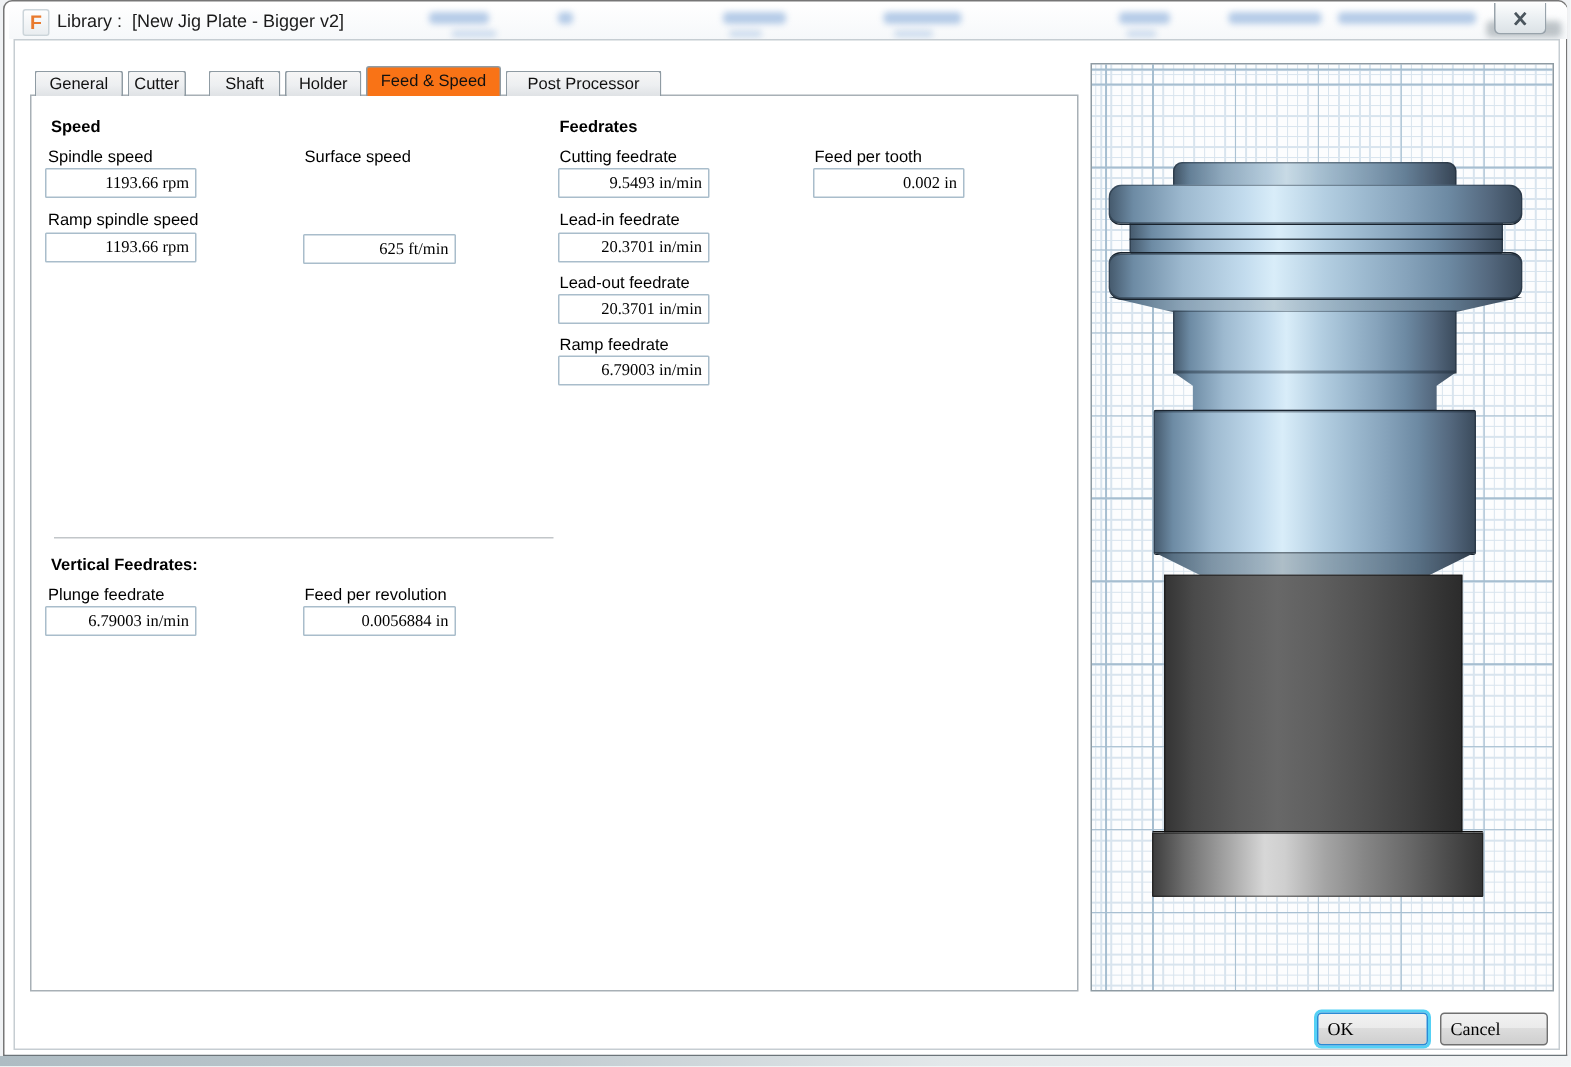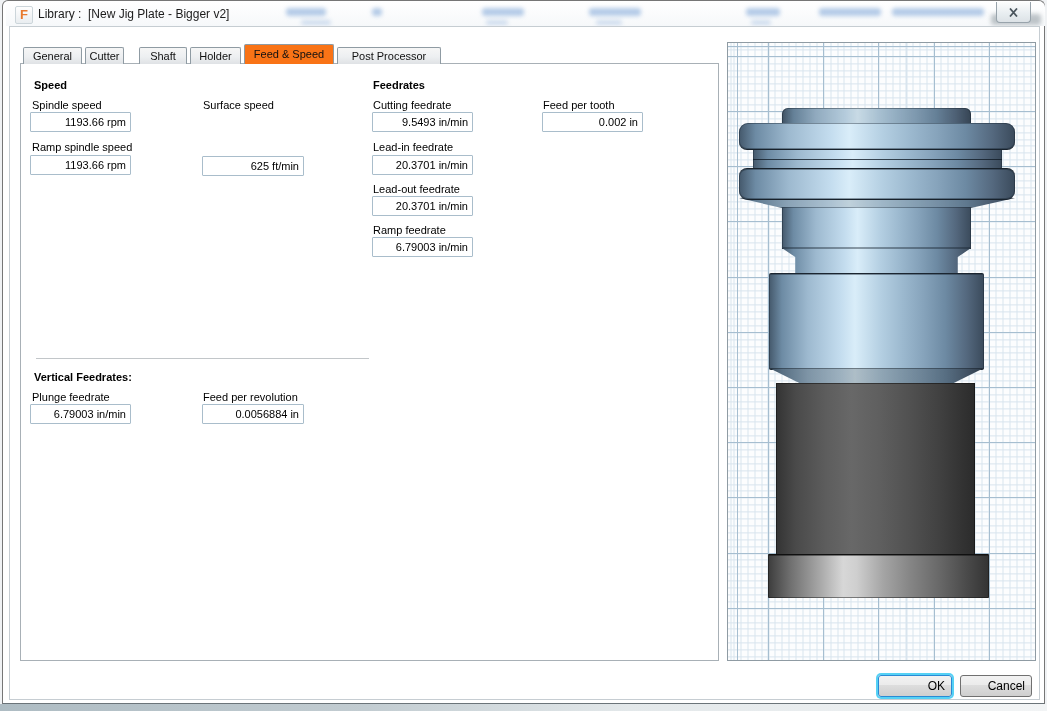--- a/index.html
+++ b/index.html
@@ -29,21 +29,21 @@
   .tab.active{top:44px;height:20px;background:#f97316;line-height:19px;z-index:4;}
   #tab0{left:23px;width:59px}#tab1{left:85px;width:39px}#tab2{left:139px;width:48px}
   #tab3{left:190px;width:51px}#tab4{left:244px;width:90px}#tab5{left:337px;width:104px}
   .tabpanel{position:absolute;left:20px;top:63px;width:699px;height:598px;box-sizing:border-box;
             border:1px solid #a8b0b6;background:#fff;z-index:1;}
 
   
   .sec-heading{position:absolute;font-size:11px;font-weight:bold;color:#000;z-index:5;}
   .fld-label{position:absolute;font-size:11px;color:#000;z-index:5;}
   .field{position:absolute;box-sizing:border-box;width:101px;height:20px;border:1px solid #a9bdcb;border-radius:1px;
-         background:#fff;font-family:Liberation Sans, sans-serif;font-size:11px;color:#000;
+         background:#fff;font-family:Liberation Serif, serif;font-size:11px;color:#000;
          text-align:right;padding:0 4px;z-index:5;}
   .sep{position:absolute;height:1px;background:#c2c6c9;z-index:5;}
 
   
   .preview{position:absolute;left:727px;top:42px;width:309px;height:619px;box-sizing:border-box;
            border:1px solid #8f9ba3;background-color:#fcfdfe;z-index:1;overflow:hidden;
            background-image:
              repeating-linear-gradient(90deg,#a6bed0 0,#a6bed0 1px,transparent 1px,transparent 55.2px),
              repeating-linear-gradient(0deg,#a6bed0 0,#a6bed0 1px,transparent 1px,transparent 55.2px),
              repeating-linear-gradient(90deg,#d8e4ee 0,#d8e4ee 1px,transparent 1px,transparent 6.9px),
@@ -66,22 +66,22 @@
              border-top:1px solid #18222c;border-bottom:1px solid #18222c;z-index:3;}
   .p-chamfer{left:11px;top:155px;width:276px;height:10px;clip-path:polygon(0 0,100% 0,84% 100%,15.5% 100%);z-index:1;}
   .p-cyl1{left:54px;top:164px;width:189px;height:41px;border-bottom:1px solid #1b2530;z-index:1;}
   .p-step2{left:54px;top:205px;width:189px;height:26px;clip-path:polygon(0 0,100% 0,93% 35%,93% 100%,7% 100%,7% 35%);z-index:1;}
   .p-collet{left:41px;top:230px;width:215px;height:95px;border-top:1px solid #1b2530;border-bottom:1px solid #16202a;border-radius:2px;z-index:1;}
   .p-cone{left:41px;top:325px;width:215px;height:16px;clip-path:polygon(0 0,100% 0,85% 100%,15% 100%);filter:brightness(.8);z-index:1;}
   .p-shaft{left:48px;top:340px;width:199px;height:172px;z-index:1;}
   .p-cutter{left:40px;top:511px;width:221px;height:43px;border-top:1px solid #101010;border-radius:1px;z-index:1;}
 
   
-  .win-btn{position:absolute;box-sizing:border-box;height:22px;font-family:Liberation Sans, sans-serif;
-           font-size:12px;color:#000;text-align:right;border:1px solid #707070;border-radius:3px;
+  .win-btn{position:absolute;box-sizing:border-box;height:22px;font-family:Liberation Serif, serif;
+           font-size:12px;color:#000;text-align:left;border:1px solid #707070;border-radius:3px;
            background:linear-gradient(#f2f2f2,#ebebeb 45%,#dddddd 46%,#cfcfcf);cursor:default;z-index:5;}
   .win-btn.default{border:1px solid #2a8ad4;box-shadow:0 0 0 2px #55d1f5;}
   #ok-btn{left:878px;top:675px;width:74px;}
   #cancel-btn{left:960px;top:675px;width:72px;}
 
   .bottom-strip{position:absolute;left:0;top:704px;width:1047px;height:7px;
                 background:linear-gradient(90deg,#aebcc3 0%,#c2ccd1 35%,#e3e8ea 60%,#f2f4f5 100%);}
 </style>
 </head>
 <body>

